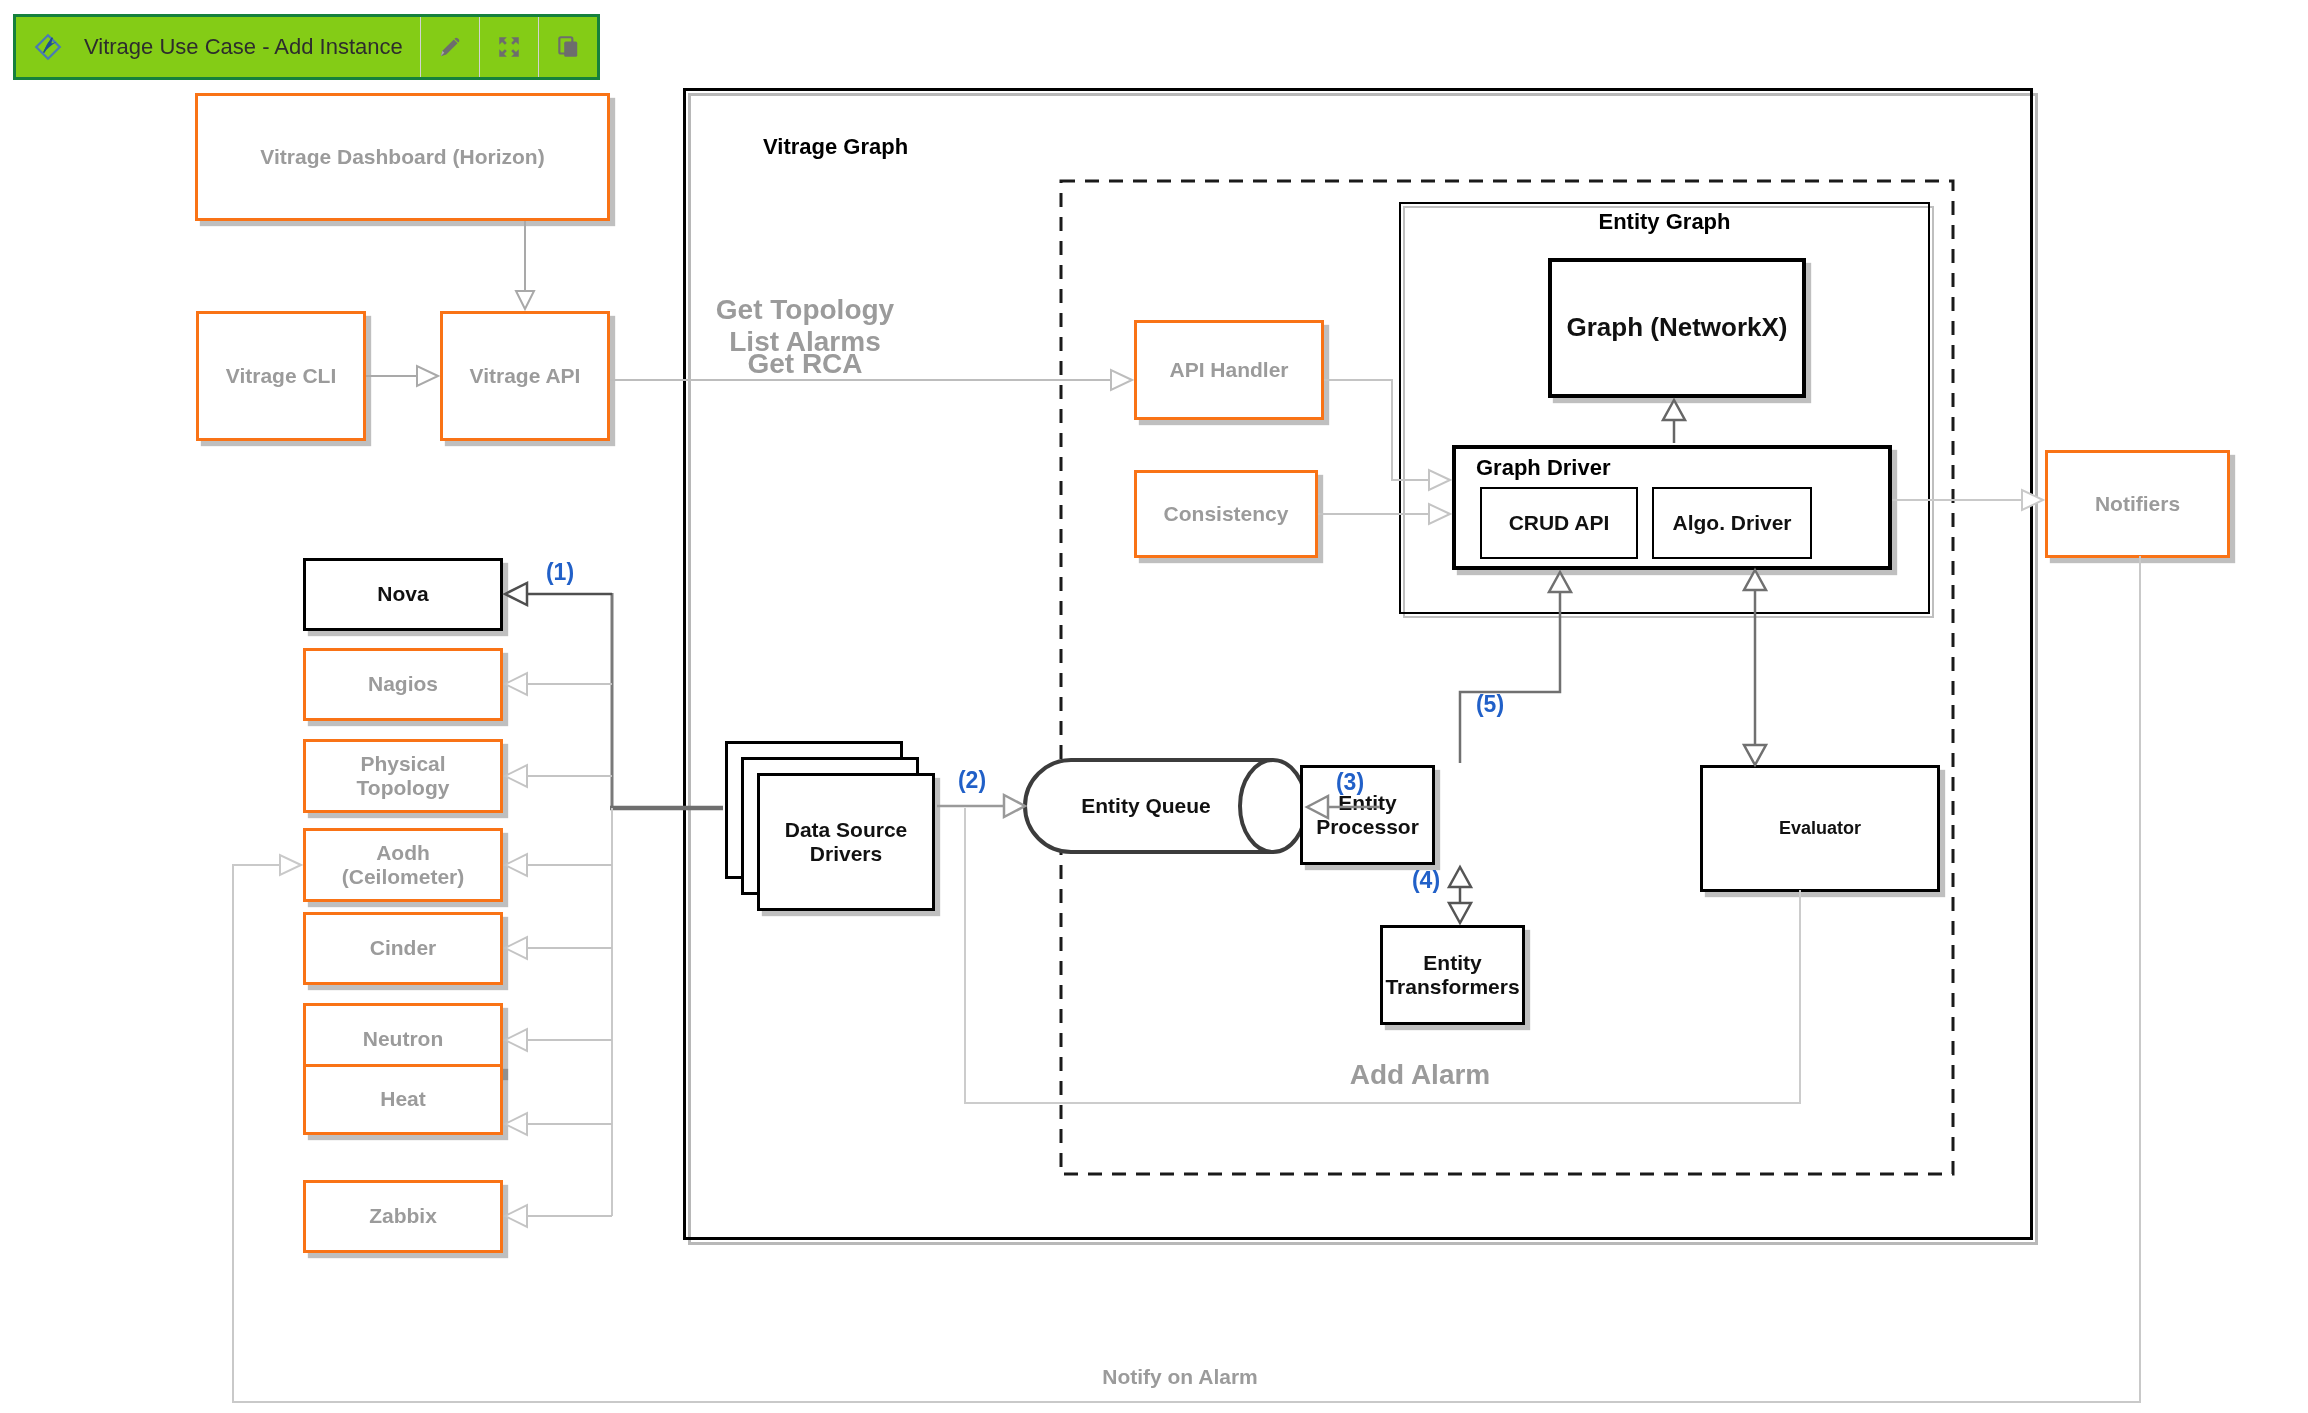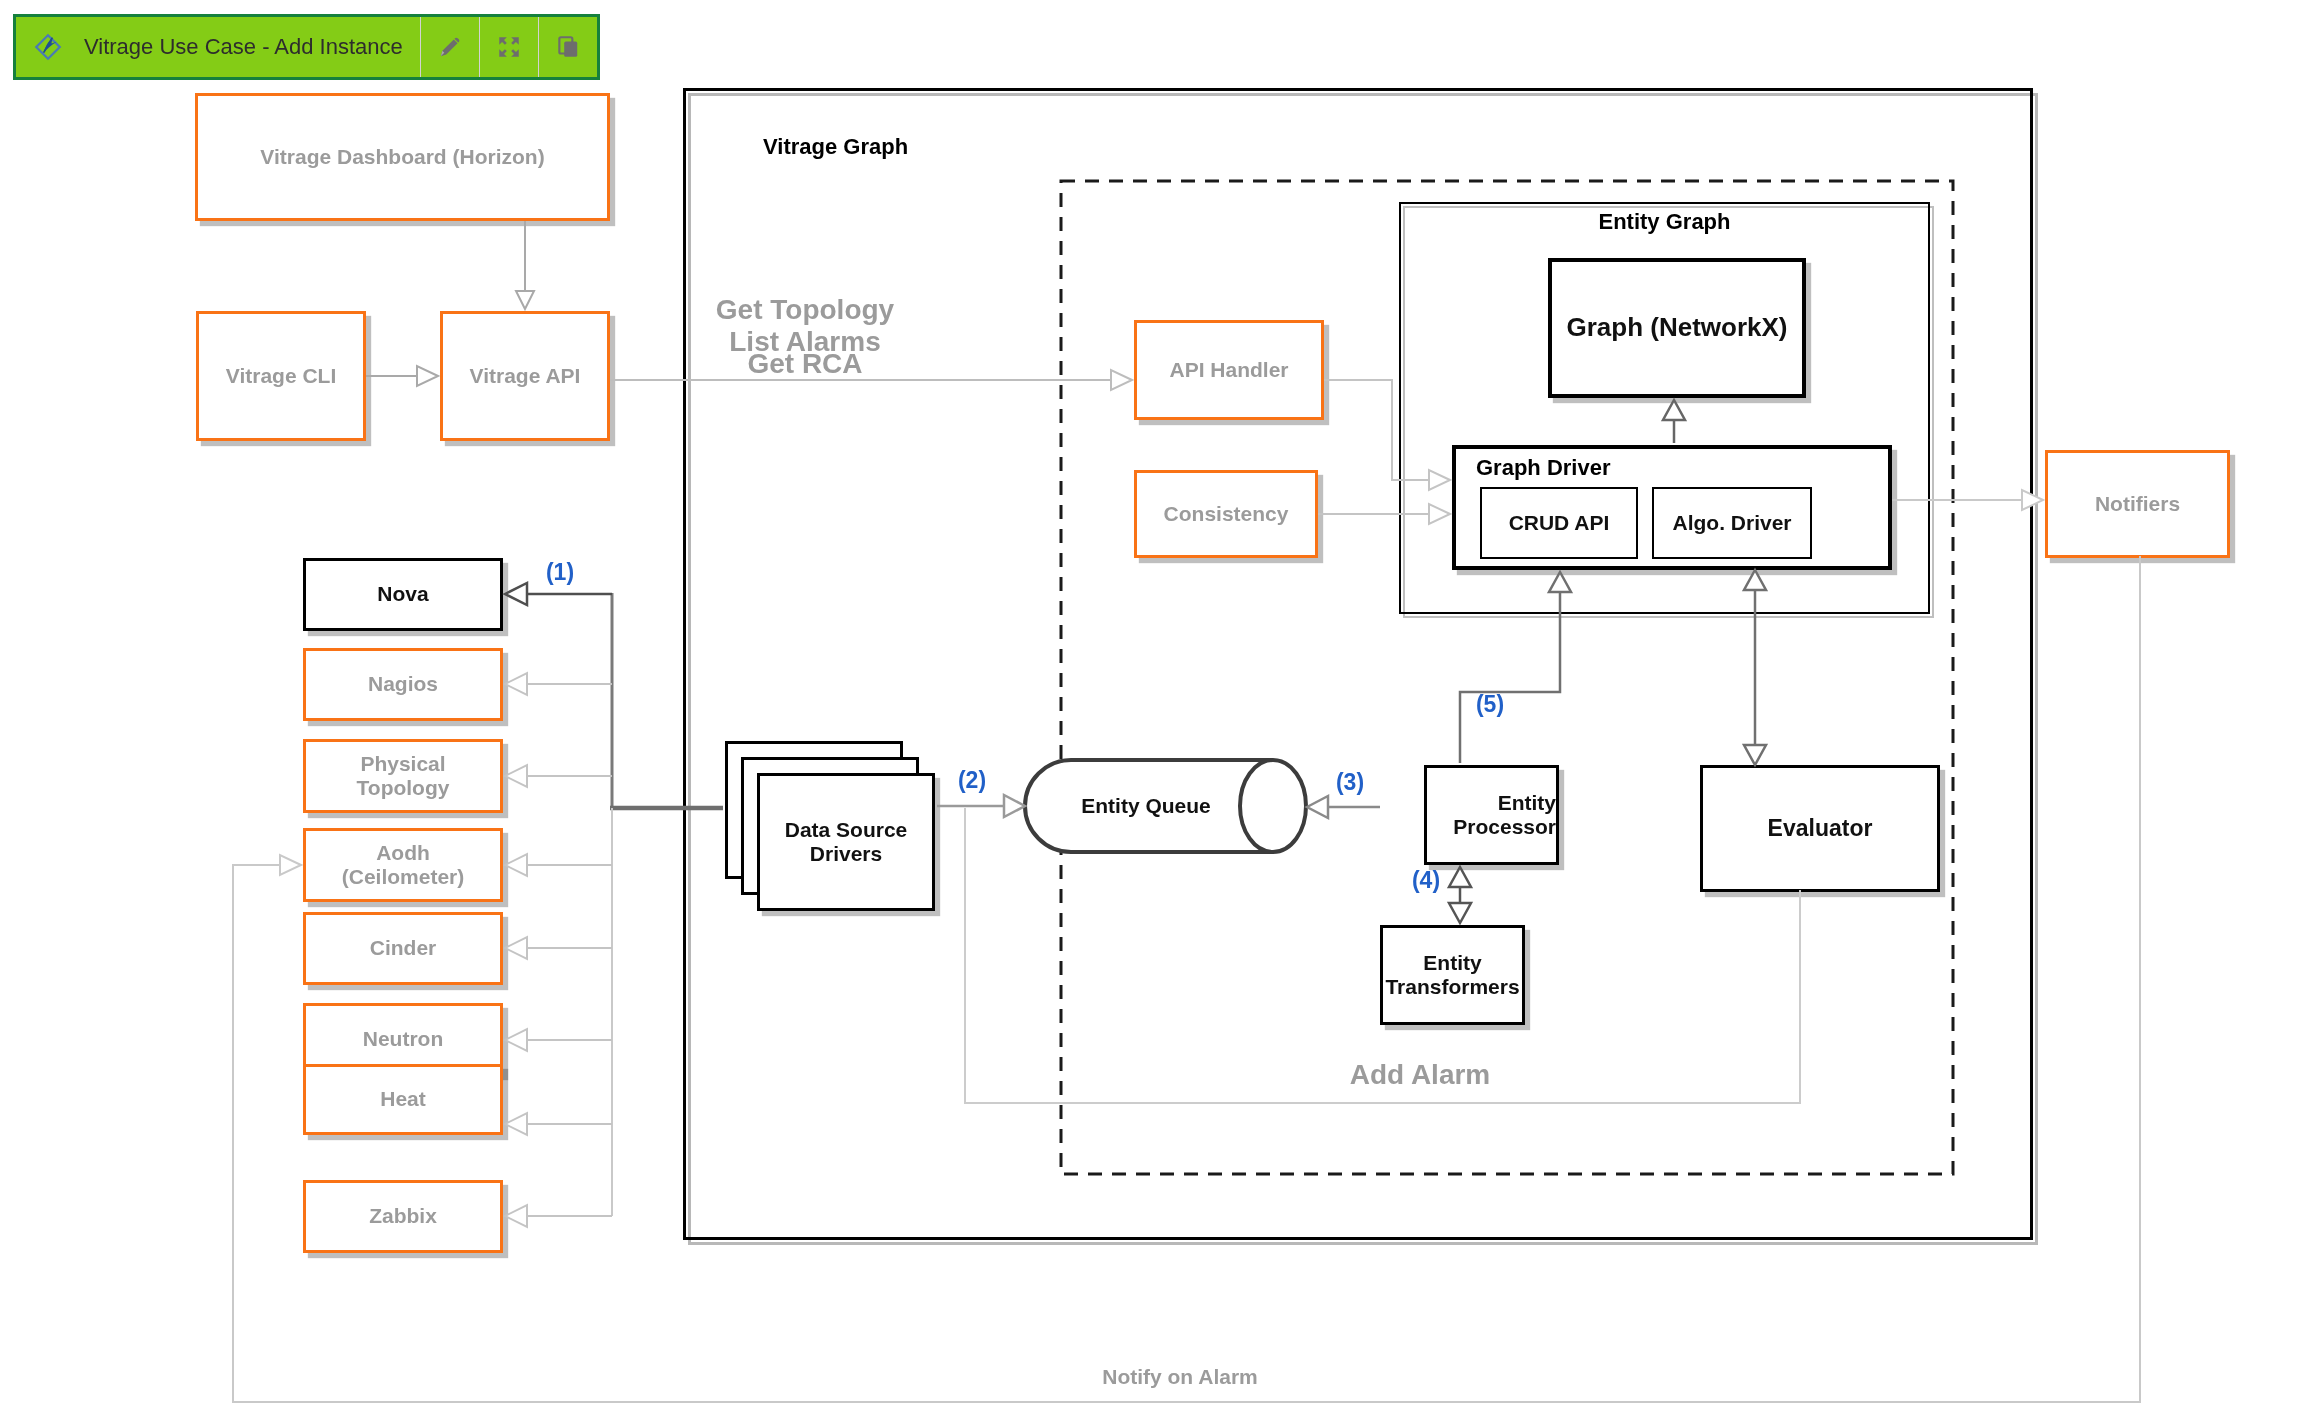--- a/index.html
+++ b/index.html
@@ -102,23 +102,23 @@
   <div class="node bbox" style="left:757px;top:773px;width:178px;height:138px;border-width:3px;padding:0 18px;">Data Source Drivers</div>
 
   <div class="node bbox" style="left:1548px;top:258px;width:258px;height:140px;font-size:26px;">Graph (NetworkX)</div>
   <div class="node bbox" style="left:1452px;top:445px;width:440px;height:125px;"></div>
   <div class="lbl dark-lbl" style="left:1476px;top:456px;">Graph Driver</div>
   <div class="node bbox thin" style="left:1480px;top:487px;width:158px;height:72px;text-align:right;">CRUD API</div>
   <div class="node bbox thin" style="left:1652px;top:487px;width:160px;height:72px;">Algo. Driver</div>
 
   <div class="lbl" style="left:1041px;top:762px;width:210px;height:88px;display:flex;align-items:center;justify-content:center;color:#111;font-size:21px;">Entity Queue</div>
 
-  <div class="node bbox" style="left:1424px;top:765px;width:135px;height:100px;border-width:3.5px;text-align:right;">Entity Processor</div>
+  <div class="node bbox" style="left:1300px;top:765px;width:135px;height:100px;border-width:3.5px;">Entity Processor</div>
   <div class="node bbox" style="left:1380px;top:925px;width:145px;height:100px;border-width:3.5px;padding:0 4px;">Entity Transformers</div>
-  <div class="node bbox" style="left:1700px;top:765px;width:240px;height:127px;border-width:3.5px;font-size:23px;">Evaluator</div>
+  <div class="node bbox" style="left:1700px;top:765px;width:240px;height:127px;border-width:3.5px;font-size:18px;">Evaluator</div>
 
   <div class="lbl edge-lbl" style="left:655px;top:295px;width:300px;">Get Topology</div>
   <div class="lbl edge-lbl" style="left:655px;top:327px;width:300px;">List Alarms</div>
   <div class="lbl edge-lbl" style="left:655px;top:349px;width:300px;">Get RCA</div>
   <div class="lbl edge-lbl" style="left:1270px;top:1060px;width:300px;">Add Alarm</div>
   <div class="lbl edge-lbl" style="left:1030px;top:1365px;width:300px;font-size:21px;">Notify on Alarm</div>
 
   <div class="lbl step-lbl" style="left:532px;top:560px;width:56px;">(1)</div>
   <div class="lbl step-lbl" style="left:944px;top:768px;width:56px;">(2)</div>
   <div class="lbl step-lbl" style="left:1322px;top:770px;width:56px;">(3)</div>

